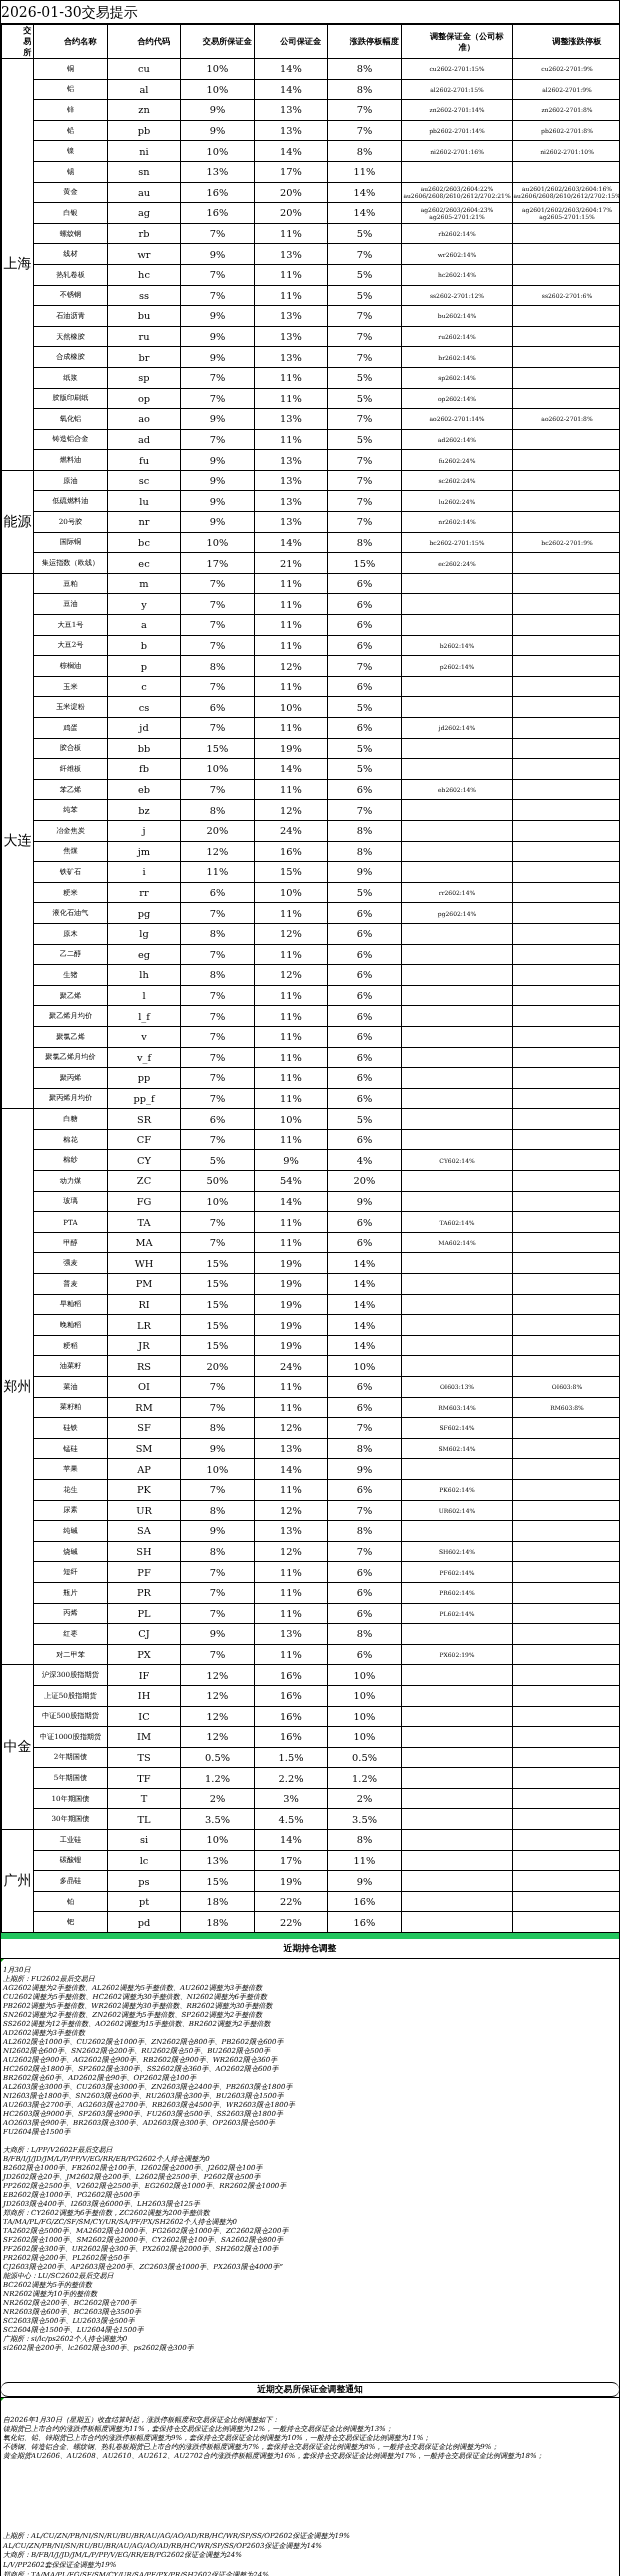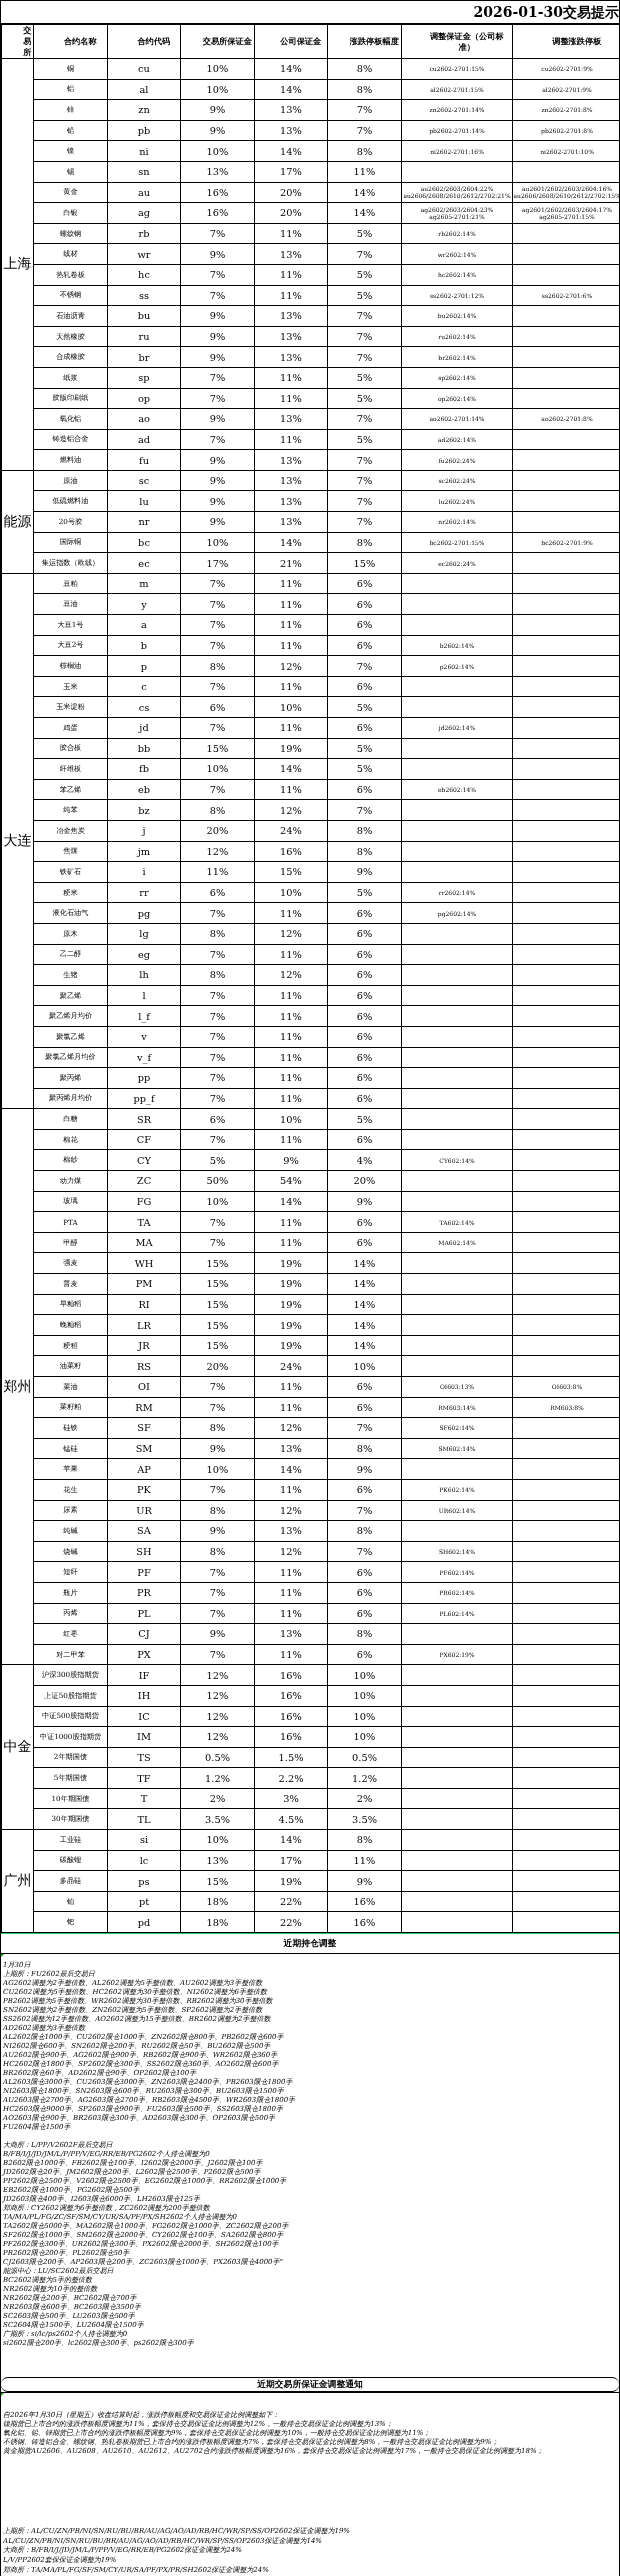--- a/index.html
+++ b/index.html
@@ -1,33 +1,33 @@
 <!DOCTYPE html>
 <html style="--marker-green: #00A000;font-size:8.2px"><head>
 <meta charset="utf-8">
 <style>
   html,body{margin:0;padding:0;background:#fff;color:#000;}
   body{width:620px;font-family:"DejaVu Serif","Liberation Serif",serif;}
   .sheet{width:620px;height:2623px;box-sizing:border-box;border:0.5px solid #000;overflow:hidden;background:#fff;}
-  .title-row{height:22px;line-height:22px;text-align:right;font-size:14px;font-weight:bold;border-bottom:0.5px solid #000;}
+  .title-row{height:22px;line-height:22px;text-align:left;font-size:14px;font-weight:normal;border-bottom:0.5px solid #000;}
   table.margin-table{border-collapse:collapse;table-layout:fixed;width:620px;}
   .margin-table th,.margin-table td{border:0.5px solid #000;text-align:center;vertical-align:middle;padding:0 0.5px;overflow:hidden;}
   .margin-table thead tr{height:23px;}
   .margin-table th{font-size:8.2px;font-weight:bold;padding-left:20px;}
   .margin-table thead th{border-bottom:1px solid #000;}
   .margin-table tbody tr{height:20.6px;}
   tr.section-start td{border-top:1px solid #000;}
   td.exchange-cell{font-size:14px;border-top:1px solid #000;}
   td.c0{font-size:7.2px;}
   td.c1{font-size:9.8px;}
   td.c2,td.c3,td.c4{font-size:9.8px;}
   td.c5,td.c6{font-size:6px;line-height:7px;white-space:pre-line;}
   .footnote{border-top:1px solid #000;height:28px;box-sizing:border-box;padding:2.6px 1.5px 0;font-weight:bold;font-size:7.7px;line-height:11.3px;}
   .section-header{border-top:0.5px solid #000;border-bottom:0.5px solid #000;text-align:center;font-weight:bold;font-size:8.8px;}
-  .sh1{height:18.5px;line-height:18.5px;border-top:1px solid #22c55e;}
+  .sh1{height:18.5px;line-height:18.5px;border-top:6px solid #22c55e;}
   .sh2{height:13px;line-height:13px;border-radius:7px;}
   .text-block{position:relative;box-sizing:border-box;font-size:7px;line-height:9px;padding:7.2px 2.1px 0;overflow:hidden;}
   .block1{height:423px;}
   .block2{height:128px;padding-top:18.5px;border-top:0.5px solid #000;}
   .block3{height:110px;padding-top:7.2px;line-height:9.8px;}
   .text-block .line{white-space:pre-wrap;font-style:italic;}
   .corner{position:absolute;top:0;left:0;width:0;height:0;
     border-top:3.6px solid var(--marker-green,#00A000);border-right:3.6px solid transparent;}
 </style>
 </head>

